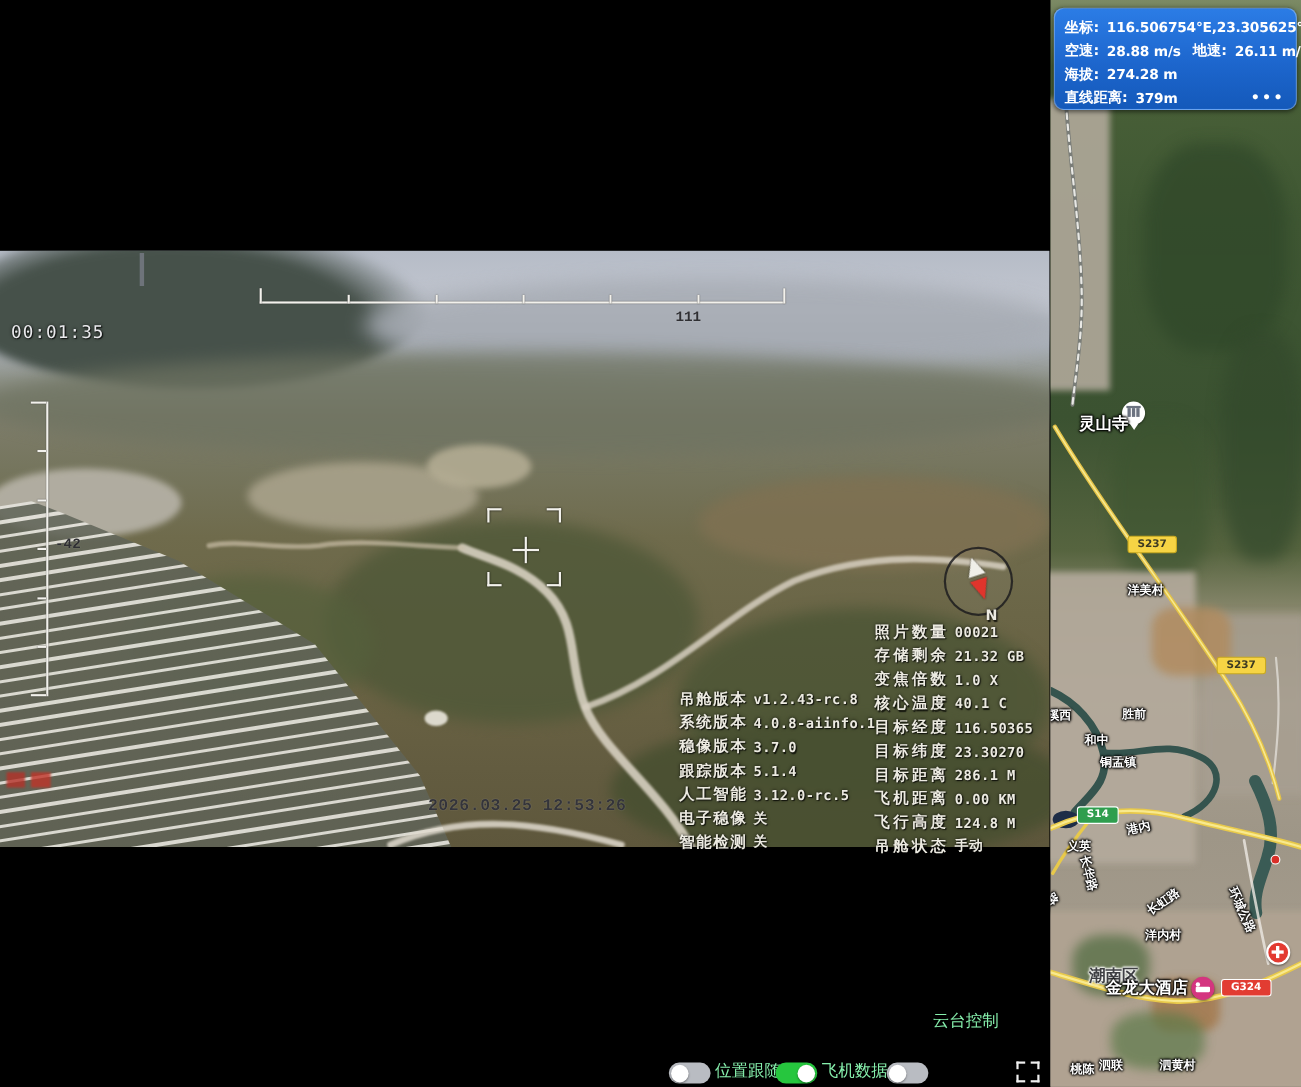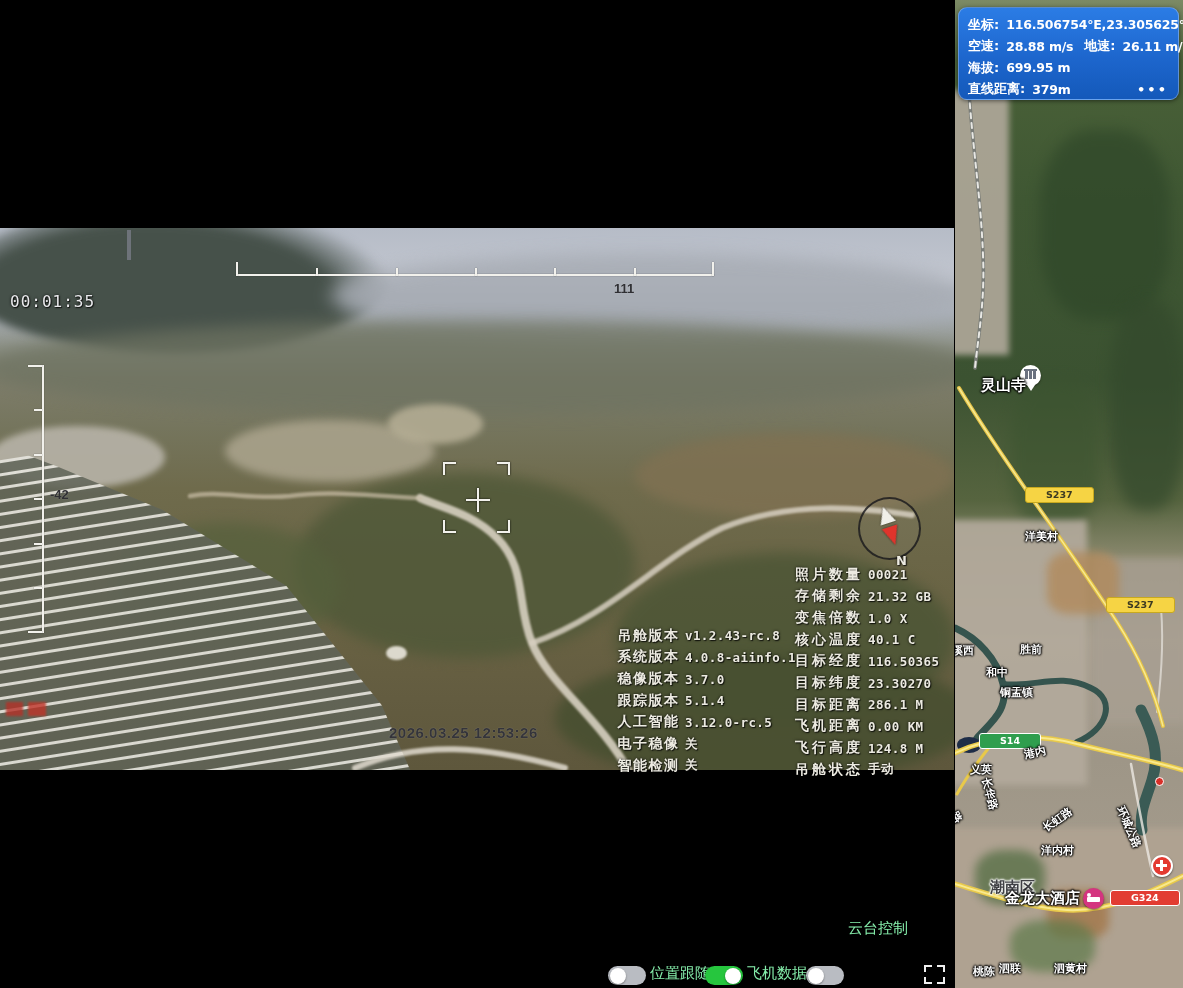--- a/index.html
+++ b/index.html
@@ -18,21 +18,21 @@
     transform:rotate(-9deg);filter:blur(.6px);}
   #osdlayer{left:0;top:0;width:1183px;height:988px;pointer-events:none;}
 
   
   .osd{color:#eceae1;text-shadow:0 0 3px rgba(0,0,0,.85),1px 1px 1px rgba(0,0,0,.7);}
   .osd-col .row{display:flex;align-items:center;height:21.66px;white-space:nowrap;}
   .osd-lab{font-size:14px;letter-spacing:2px;font-weight:bold;text-align:center;}
   .osd-val{font-family:"DejaVu Sans Mono","Liberation Mono",monospace;font-size:12.5px;font-weight:bold;letter-spacing:.4px;}
   #osd-left .osd-lab{width:73px;letter-spacing:1.5px;}
   #osd-right .osd-lab{width:78px;letter-spacing:3px;}
-  .osd-dark{color:#2f2f33;font-family:Liberation Sans, sans-serif;font-weight:bold;
+  .osd-dark{color:#2f2f33;font-family:Liberation Mono, monospace;font-weight:bold;
     text-shadow:0 0 1px rgba(255,255,255,.35);}
 
   
   #target{left:443px;top:462px;width:67px;height:71px;filter:drop-shadow(0 0 1px rgba(0,0,0,.8));}
   #target .c{position:absolute;width:11px;height:11px;border:0 solid #f2f1ec;}
   #target .tl{left:0;top:0;border-left-width:2px;border-top-width:2px;}
   #target .tr{right:0;top:0;border-right-width:2px;border-top-width:2px;}
   #target .bl{left:0;bottom:0;border-left-width:2px;border-bottom-width:2px;}
   #target .br{right:0;bottom:0;border-right-width:2px;border-bottom-width:2px;}
   #target .h{position:absolute;left:23px;top:37px;width:24px;height:2px;background:#f2f1ec;}
@@ -69,21 +69,21 @@
   #fsicon .tr{right:0;top:0;border-right-width:2.5px;border-top-width:2.5px;}
   #fsicon .bl{left:0;bottom:0;border-left-width:2.5px;border-bottom-width:2.5px;}
   #fsicon .br{right:0;bottom:0;border-right-width:2.5px;border-bottom-width:2.5px;}
 
   
   #map{left:955px;top:0;width:228px;height:988px;overflow:hidden;cursor:grab;
     background:linear-gradient(180deg,#7c8a65 0,#4a6138 60px,#3f5733 200px,#3b5231 380px,#56643f 500px,#8c8a70 560px,#a89f90 640px,#9e9687 760px,#aaa091 988px);}
   .patch{position:absolute;}
   .maplabel{position:absolute;color:#fff;font-size:11px;font-weight:bold;white-space:nowrap;
     text-shadow:0 1px 2px #000,0 -1px 2px #000,1px 0 2px #000,-1px 0 2px #000;}
-  .badge{position:absolute;font-size:9.5px;font-weight:bold;padding:1px 20px;border-radius:3px;line-height:1.25;white-space:nowrap;}
+  .badge{position:absolute;font-size:9.5px;font-weight:bold;padding:1px 8px;border-radius:3px;line-height:1.25;white-space:nowrap;}
   .badge.yellow{background:#f6d444;color:#3c3a22;border:1px solid #c8a91f;}
   .badge.green{background:#2f9e4e;color:#fff;border:1px solid #fff;}
   .badge.red{background:#e23c32;color:#fff;border:1px solid #fff;}
   .poi{position:absolute;border-radius:50%;}
 
   
   #telebox{left:958px;top:7px;width:221px;height:93px;border-radius:9px;
     background:linear-gradient(180deg,#2b7ce5 0,#1d66cd 55%,#1459ba 100%);
     border:1px solid rgba(255,255,255,.3);box-shadow:0 1px 4px rgba(0,0,0,.5);
     color:#fff;font-weight:bold;padding:6px 9px;box-sizing:border-box;}
@@ -354,21 +354,21 @@
       <span class="val">116.506754°E,23.305625°N</span>
     </div>
     <div class="trow">
       <span>空速:</span>
       <span class="val">28.88 m/s</span>
       <span style="margin-left:4px;">地速:</span>
       <span class="val">26.11 m/s</span>
     </div>
     <div class="trow">
       <span>海拔:</span>
-      <span class="val">699.95 m</span>
+      <span class="val">274.28 m</span>
     </div>
     <div class="trow">
       <span>直线距离:</span>
       <span class="val">379m</span>
     </div>
     <div class="more">•••</div>
   </div>
 
 </div>
 

